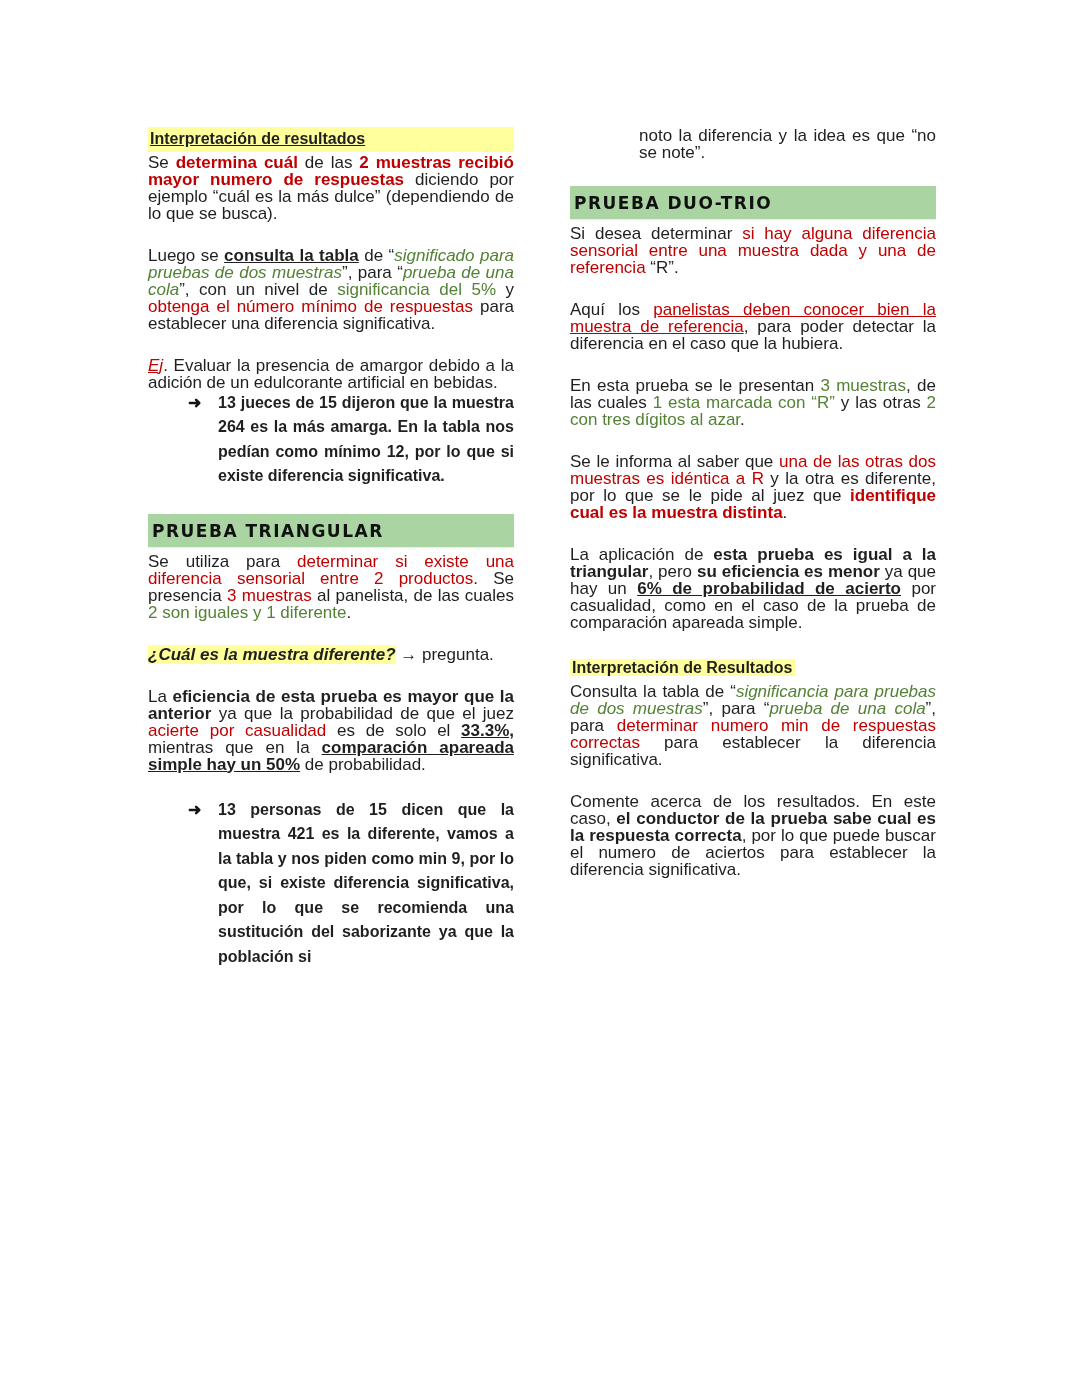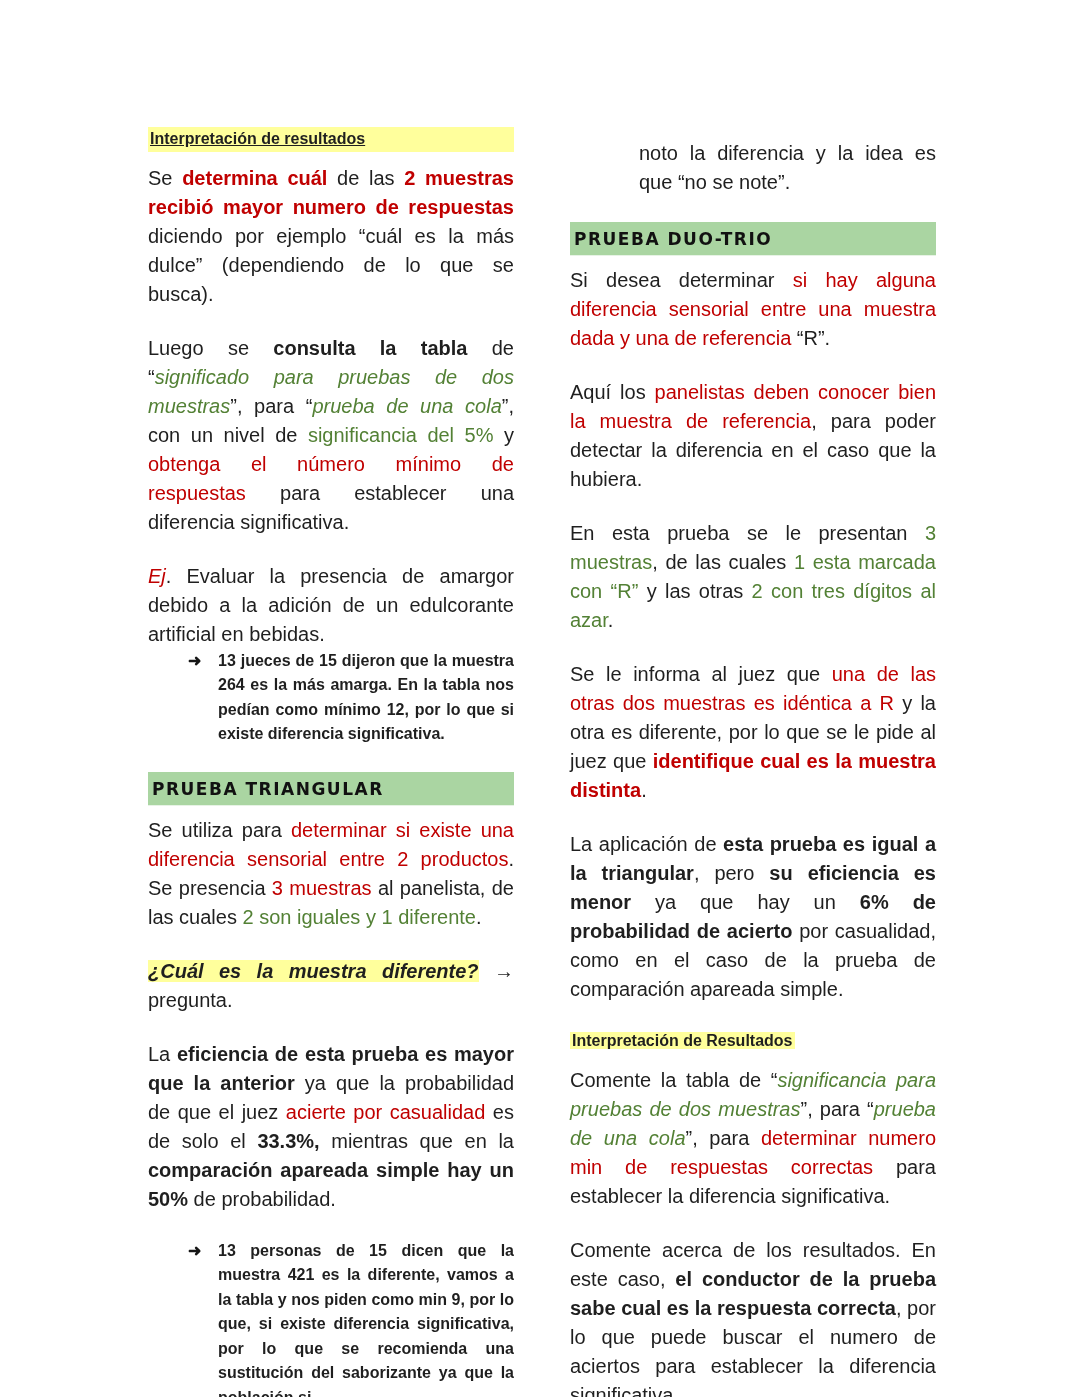--- a/index.html
+++ b/index.html
@@ -20,23 +20,23 @@
     display: flex;
     gap: 56px;
     padding: 127px 144px 0 148px;
     box-sizing: border-box;
   }
   .col {
     width: 366px;
     flex: 0 0 366px;
   }
   .para {
-    margin: 12px 0 25px 0;
-    font-size: 20px;
-    line-height: 29px;
+    margin: 0 0 25px 0;
+    font-size: 17px;
+    line-height: 17px;
     text-align: justify;
   }
   .para.tight { margin-bottom: 0; }
   .para.cont-indent { padding-left: 69px; box-sizing: border-box; }
   .heading-yellow {
     background: var(--hl-yellow, #FFFF9C);
     font-size: 16px;
     line-height: 24.5px;
     font-weight: bold;
     text-decoration: underline;
@@ -80,21 +80,21 @@
   }
   .bullet .bullet-text {
     flex: 1 1 auto;
     text-align: justify;
     font-weight: bold;
   }
   
   .r { color: var(--red, #C00000); }
   .g { color: var(--green, #538135); }
   .b { font-weight: bold; }
-  .u { }
+  .u { text-decoration: underline; }
   .i { font-style: italic; }
   .hy { background: var(--hl-yellow, #FFFF9C); }
 </style>
 </head>
 <body>
 
 <div class="page">
   <div class="columns">
     <div class="col">
         <div class="heading-yellow">Interpretación de resultados</div>
@@ -113,20 +113,20 @@
           <span class="arrow">➜</span>
           <div class="bullet-text"><span>13 personas de 15 dicen que la muestra 421 es la diferente, vamos a la tabla y nos piden como min 9, por lo que, si existe diferencia significativa, por lo que se recomienda una sustitución del saborizante ya que la población si</span></div>
         </div>
       </div>
     <div class="col">
         <p class="para cont-indent"><span>noto la diferencia y la idea es que “no se note”.</span></p>
         <div class="heading-green">PRUEBA DUO-TRIO</div>
         <p class="para"><span>Si desea determinar </span><span class="r">si hay alguna diferencia sensorial entre una muestra dada y una de referencia</span><span> “R”.</span></p>
         <p class="para"><span>Aquí los </span><span class="r u">panelistas deben conocer bien la muestra de referencia</span><span>, para poder detectar la diferencia en el caso que la hubiera.</span></p>
         <p class="para"><span>En esta prueba se le presentan </span><span class="g">3 muestras</span><span>, de las cuales </span><span class="g">1 esta marcada con “R”</span><span> y las otras </span><span class="g">2 con tres dígitos al azar</span><span>.</span></p>
-        <p class="para"><span>Se le informa al juez que </span><span class="r">una de las otras dos muestras es idéntica a R</span><span> y la otra es diferente, por lo que se le pide al juez que </span><span class="r b">identifique cual es la muestra distinta</span><span>.</span></p>
+        <p class="para"><span>Se le informa al saber que </span><span class="r">una de las otras dos muestras es idéntica a R</span><span> y la otra es diferente, por lo que se le pide al juez que </span><span class="r b">identifique cual es la muestra distinta</span><span>.</span></p>
         <p class="para"><span>La aplicación de </span><span class="b">esta prueba es igual a la triangular</span><span>, pero </span><span class="b">su eficiencia es menor</span><span> ya que hay un </span><span class="b u">6% de probabilidad de acierto</span><span> por casualidad, como en el caso de la prueba de comparación apareada simple.</span></p>
         <div class="heading-yellow-inline"><span class="hl">Interpretación de Resultados</span></div>
-        <p class="para"><span>Comente la tabla de “</span><span class="g i">significancia para pruebas de dos muestras</span><span>”, para “</span><span class="g i">prueba de una cola</span><span>”, para </span><span class="r">determinar numero min de respuestas correctas</span><span> para establecer la diferencia significativa.</span></p>
+        <p class="para"><span>Consulta la tabla de “</span><span class="g i">significancia para pruebas de dos muestras</span><span>”, para “</span><span class="g i">prueba de una cola</span><span>”, para </span><span class="r">determinar numero min de respuestas correctas</span><span> para establecer la diferencia significativa.</span></p>
         <p class="para"><span>Comente acerca de los resultados. En este caso, </span><span class="b">el conductor de la prueba sabe cual es la respuesta correcta</span><span>, por lo que puede buscar el numero de aciertos para establecer la diferencia significativa.</span></p>
       </div>
   </div>
 </div>
 
 </body></html>

